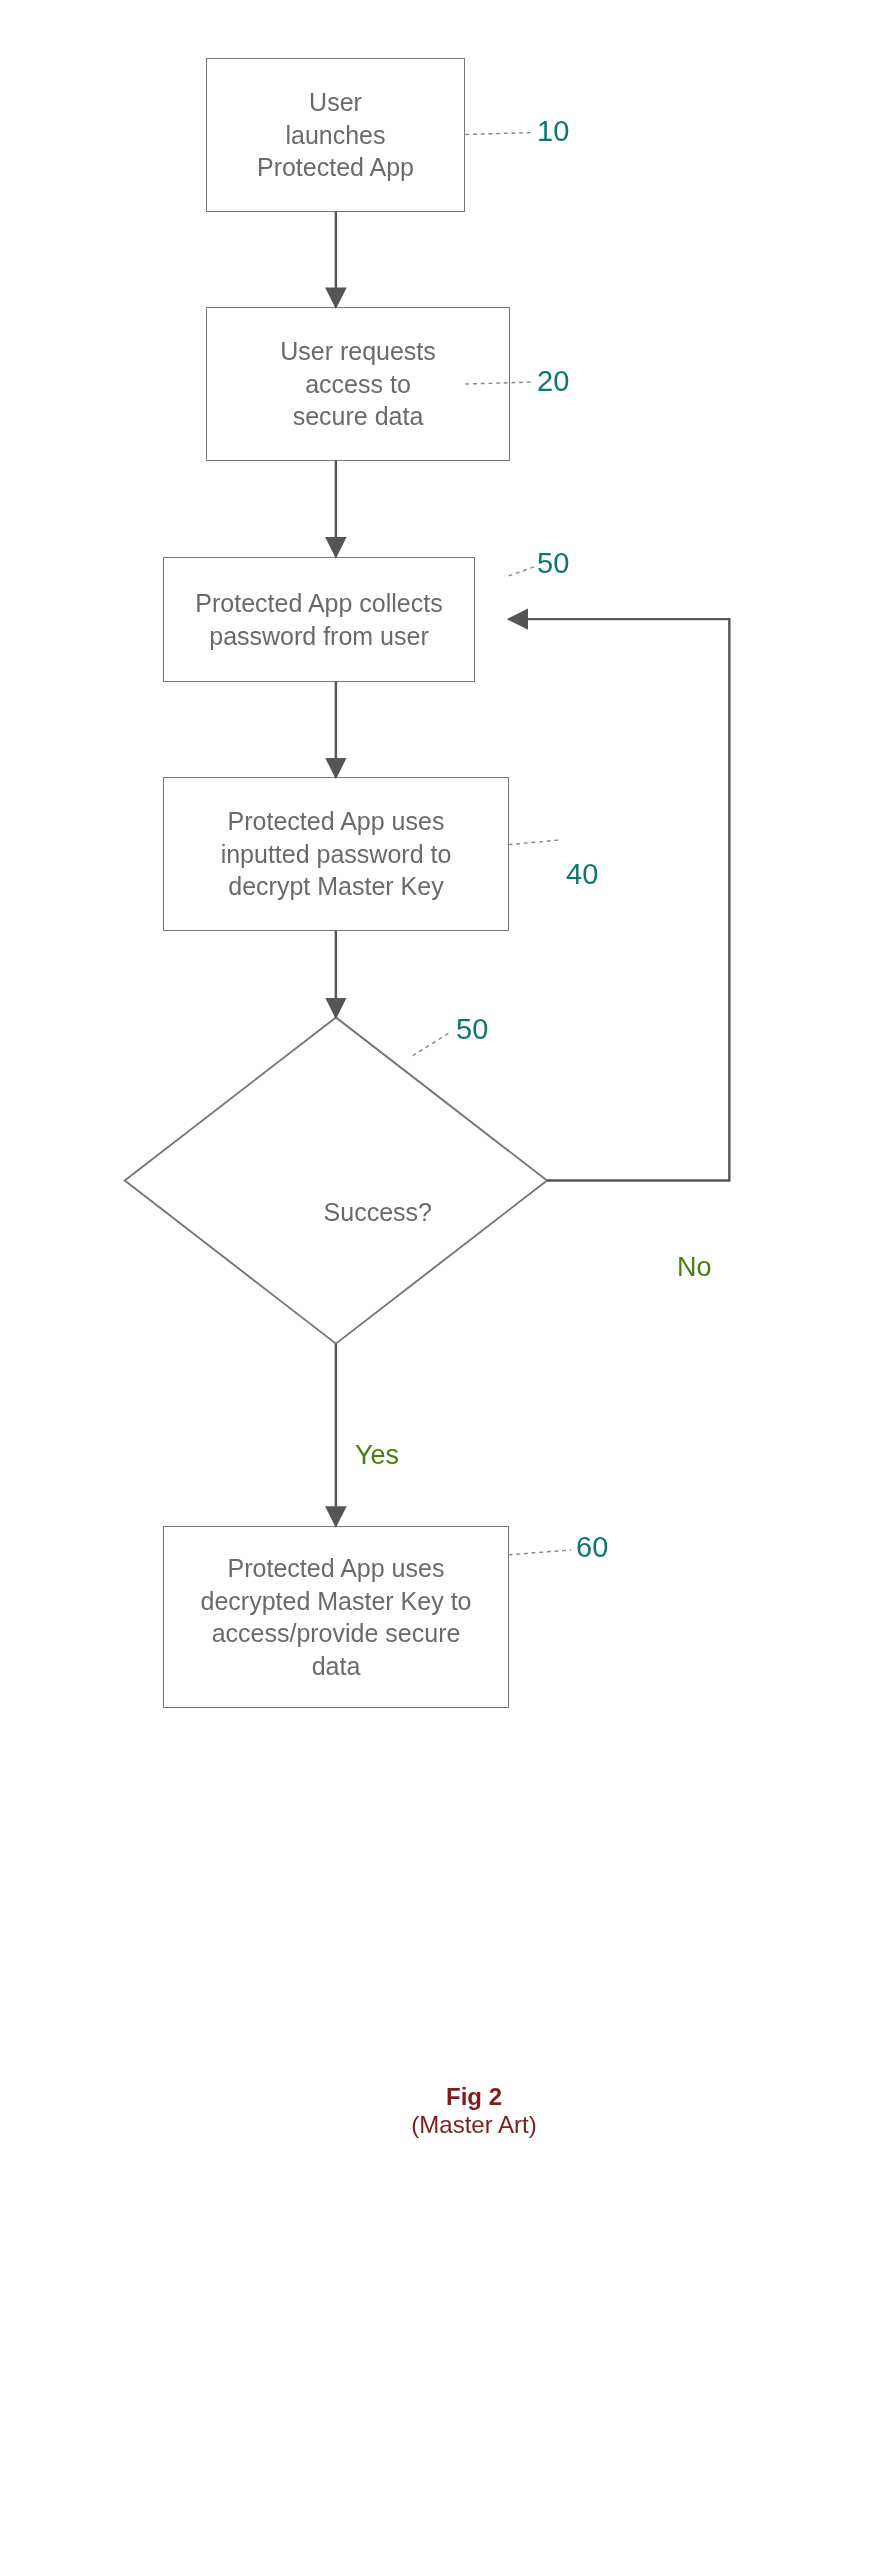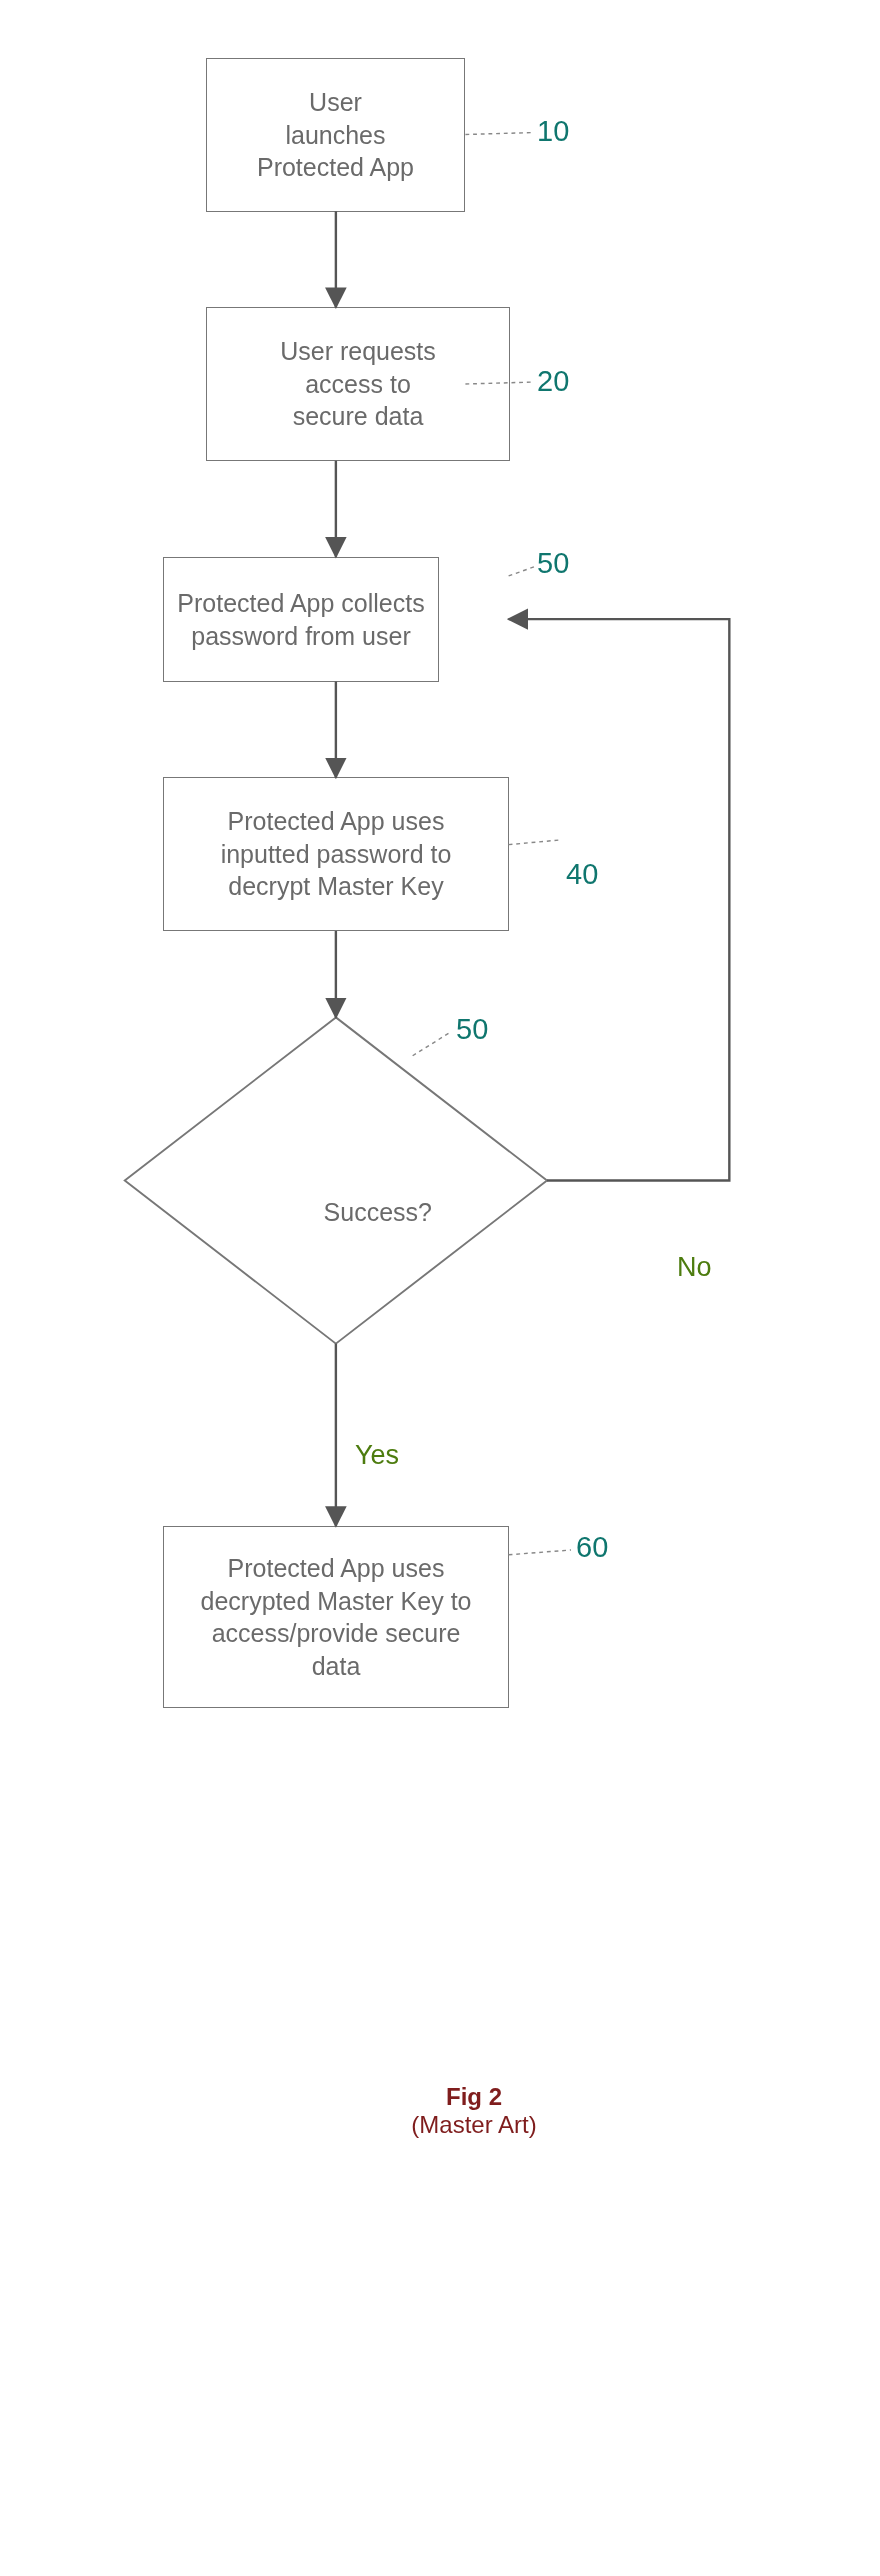--- a/index.html
+++ b/index.html
@@ -62,21 +62,21 @@
   <div class="box" style="left:206px; top:58px; width:259px; height:154px;">
     <span>User<br>launches<br>Protected App</span>
   </div>
   <div class="label" style="left:537px; top:115px;">10</div>
 
   <div class="box" style="left:206px; top:307px; width:304px; height:154px;">
     <span>User requests<br>access to<br>secure data</span>
   </div>
   <div class="label" style="left:537px; top:365px;">20</div>
 
-  <div class="box" style="left:163px; top:557px; width:276px; height:125px;">
+  <div class="box" style="left:163px; top:557px; width:312px; height:125px;">
     <span>Protected App collects<br>password from user</span>
   </div>
   <div class="label" style="left:537px; top:547px;">50</div>
 
   <div class="box" style="left:163px; top:777px; width:346px; height:154px;">
     <span>Protected App uses<br>inputted password to<br>decrypt Master Key</span>
   </div>
   <div class="label" style="left:566px; top:858px;">40</div>
 
   <div class="label" style="left:456px; top:1013px;">50</div>

